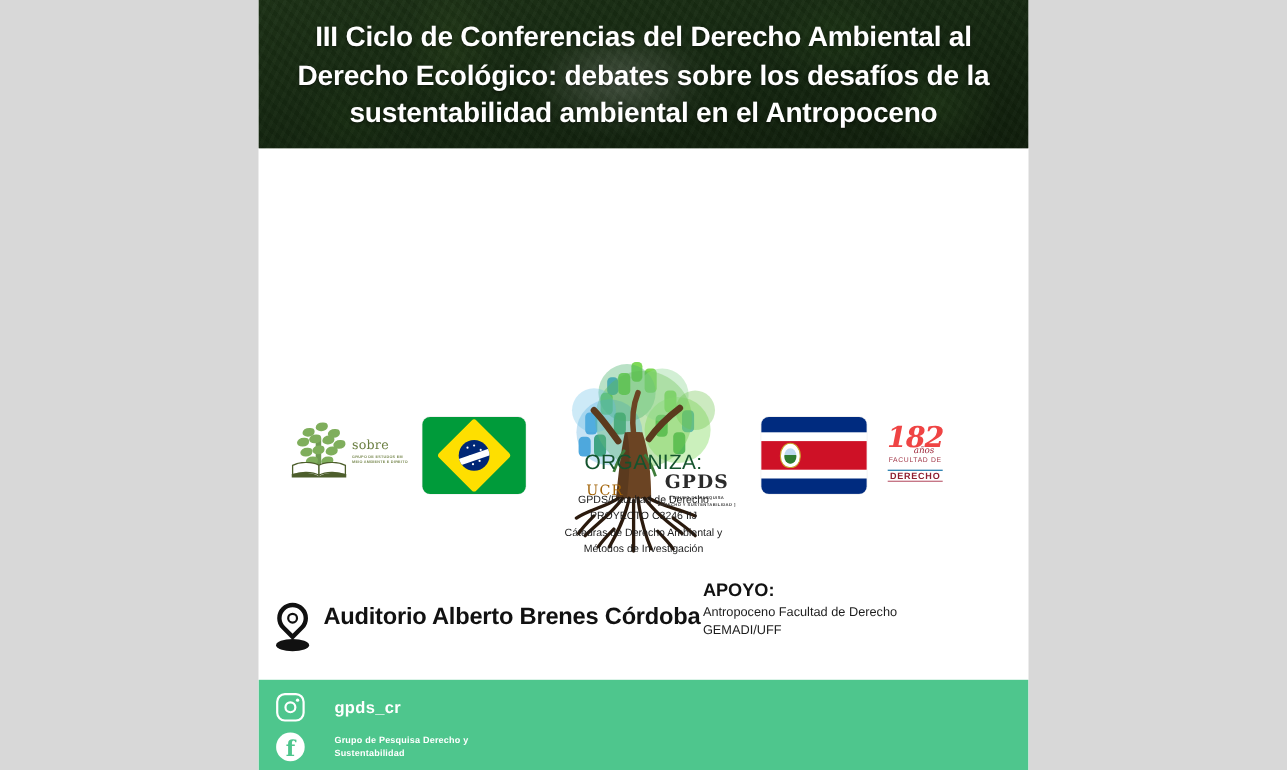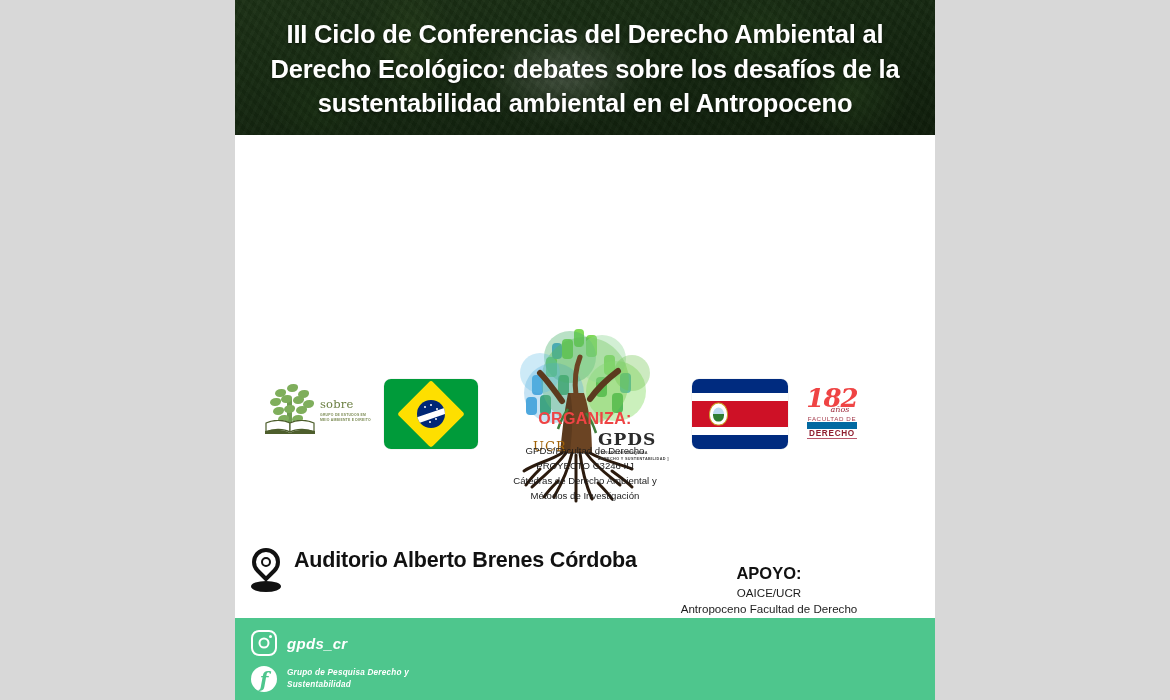--- a/index.html
+++ b/index.html
@@ -165,51 +165,51 @@
   }
   .aniv182 .anos {
     font-family: "DejaVu Serif", serif; font-style: italic;
     font-size: 8px; color: #9b2335; margin-top: -6px; margin-left: 16px;
   }
   .aniv182 .fac {
     font-size: 6.2px; letter-spacing: .6px; color: #a3394a; margin-top: 1px;
   }
   .aniv182 .der {
     font-size: 8.2px; letter-spacing: .7px; color: #8f1f30; font-weight: 700;
-    border-top: 7px solid #0369a1; border-bottom: 1px solid #b8566a;
+    border-top: 1px solid #0369a1; border-bottom: 1px solid #b8566a;
     display: inline-block; padding: 0 2px;
   }
 
   
   .gpds {
     position: absolute; left: 265px; top: 186px; width: 170px; height: 200px;
   }
   .gpds .ucr {
     position: absolute; left: 33px; top: 118px;
     font-family: "DejaVu Serif", serif; font-size: 13px; color: #a16207;
     letter-spacing: 1px;
   }
   .gpds .tag {
-    position: absolute; left: 98px; top: 110px; text-align: left;
+    position: absolute; left: 98px; top: 110px; text-align: center;
   }
   .gpds .tag .big {
     font-family: "DejaVu Serif", serif; font-weight: 700; font-size: 17px;
     color: #2b2b2b; letter-spacing: 1px; line-height: 17px;
   }
   .gpds .tag .small {
     font-size: 3.8px; color: #3c3c3c; letter-spacing: .35px; line-height: 1.6;
     margin-top: 2px; font-weight: 700;
   }
 
   
   .organiza {
     position: absolute; left: 0; top: 410px; width: 700px; text-align: center;
   }
   .organiza .head {
-    font-size: 16px; font-weight: 700; color: #ef4444; letter-spacing: .3px;
+    font-size: 19px; font-weight: 400; color: #14532d; letter-spacing: .3px;
   }
   .organiza .lines {
     margin-top: 16px; font-size: 9.6px; color: #1c1c1c; line-height: 1.55;
   }
 
   
   .venue {
     position: absolute; left: 14px; top: 548px;
     display: flex; align-items: flex-start; gap: 11px;
   }
@@ -225,32 +225,32 @@
   }
   .pin .shadow {
     position: absolute; left: 2px; bottom: 4px; width: 30px; height: 11px;
     background: #111; border-radius: 50%;
   }
   .venue .name {
     font-size: 21.5px; font-weight: 700; color: #111; letter-spacing: -.2px;
   }
 
   .apoyo {
-    position: absolute; right: 36px; top: 564px; text-align: center; width: 260px;
+    position: absolute; right: 36px; top: 528px; text-align: left; width: 260px;
   }
   .apoyo .head { font-size: 16.5px; font-weight: 700; color: #111; }
   .apoyo .lines { font-size: 11.6px; color: #1c1c1c; line-height: 1.34; margin-top: 2px; }
 
   
   .footer {
     position: absolute; left: 0; top: 618px; width: 700px; height: 82px;
     background: #4ec68d;
   }
   .social {
-    position: absolute; display: flex; align-items: center; gap: 10px; color: #ffffff; font-style: italic;
+    position: absolute; display: flex; align-items: center; gap: 27px; color: #ffffff;
   }
   .social.ig { left: 16px; top: 12px; }
   .social.fb { left: 16px; top: 48px; }
 
   .ig-icon {
     width: 26px; height: 26px; border: 2.4px solid #fff; border-radius: 8px;
     position: relative; box-sizing: border-box;
   }
   .ig-icon .ring {
     position: absolute; left: 50%; top: 50%; width: 11px; height: 11px;
@@ -427,22 +427,22 @@
         <div class="shadow"></div>
         <div class="drop"></div>
         <div class="hole"></div>
       </div>
       <div class="name">Auditorio Alberto Brenes Córdoba</div>
     </div>
 
     <div class="apoyo">
       <div class="head">APOYO:</div>
       <div class="lines">
-        <div>OAICE/UCR</div>
         <div>Antropoceno Facultad de Derecho</div>
+        <div>GEMADI/UFF</div>
       </div>
     </div>
 
     <div class="footer">
 
       <div class="social ig">
         <div class="ig-icon">
           <div class="ring"></div>
           <div class="dot"></div>
         </div>

